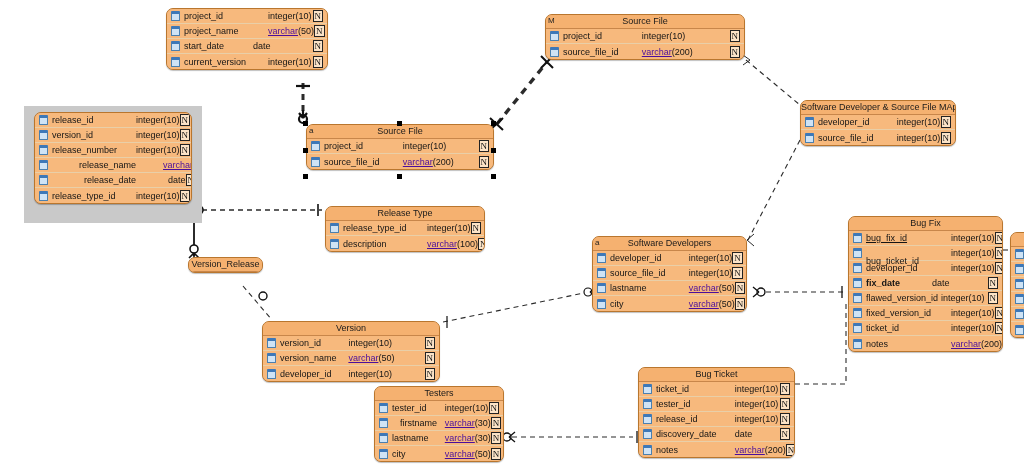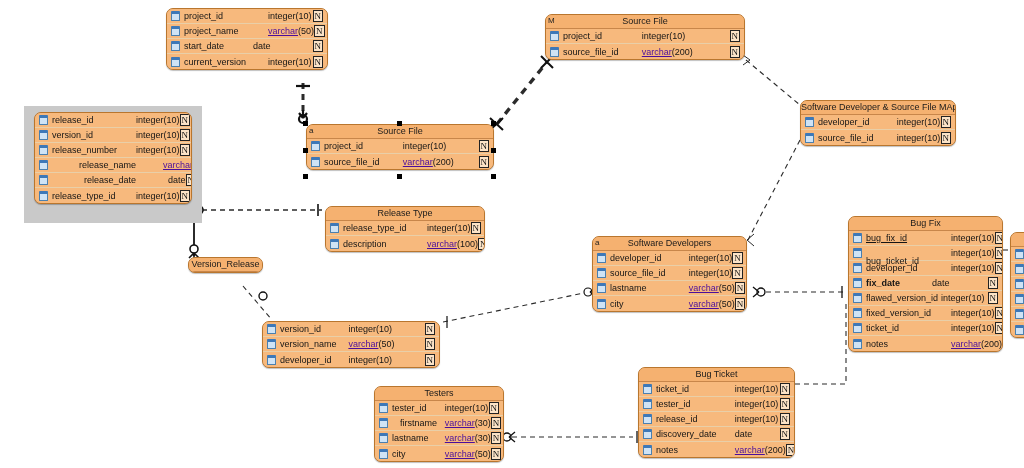--- a/index.html
+++ b/index.html
@@ -400,20 +400,21 @@
             <span class="ftype"><u>varchar</u>(200)</span>
             <span class="nn">N</span>
           </div>
         </div>
       </div>
       <div class="entity" style="left: 188px; top: 257px; width: 75px;">
         <div class="title">Version_Release</div>
         <div class="body"></div>
       </div>
       <div class="entity" style="left: 262px; top: 321px; width: 178px;">
+        <div class="title">Version</div>
         <div class="body">
           <div class="row">
             <span class="ico"></span>
             <span class="fname" style="width: 68.4px;">version_id</span>
             <span class="ftype">integer(10)</span>
             <span class="nn">N</span>
           </div>
           <div class="row">
             <span class="ico"></span>
             <span class="fname" style="width: 68.4px;">version_name</span>

